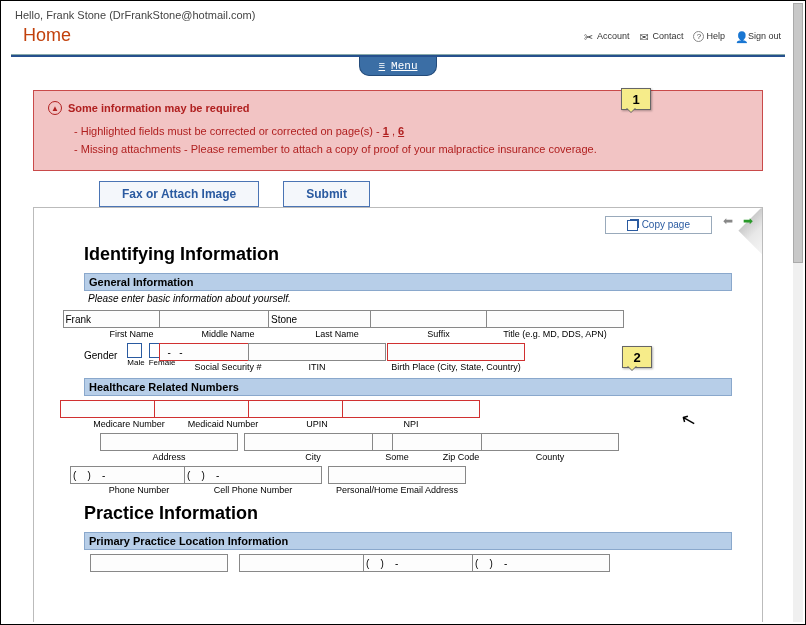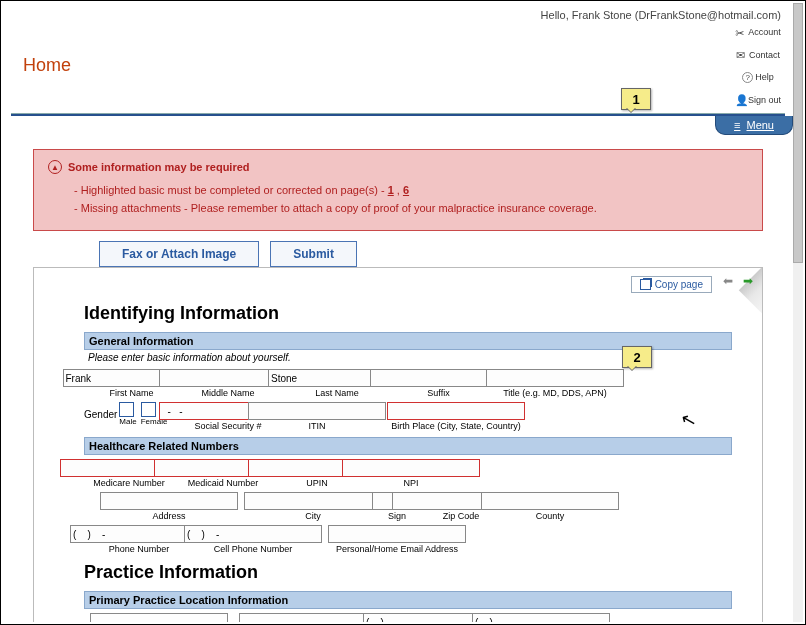--- a/index.html
+++ b/index.html
@@ -4,50 +4,50 @@
 <style>
   * { box-sizing: border-box; margin: 0; padding: 0; }
   html, body { width: 806px; height: 625px; overflow: hidden; font-family: Arial, sans-serif; background: #fff; }
   body { border: 1px solid #000; position: relative; }
 
   .viewport { position: absolute; top: 2px; left: 2px; right: 12px; bottom: 2px; overflow: hidden; }
   .vscroll { position: absolute; top: 2px; right: 2px; width: 10px; bottom: 2px; background: #f0f0f0; }
   .vscroll-thumb { position: absolute; top: 0; width: 100%; height: 260px; background: #c8c8c8; border: 1px solid #aaa; }
 
   .topbar { padding: 6px 12px 4px 12px; font-size: 11px; color: #444; }
-  .top-greeting { text-align: right; }
+  .top-greeting { }
   .top-actions { display: flex; justify-content: space-between; align-items: center; margin-top: 4px; }
   .home-link { color: #c2410c; font-size: 18px; margin-left: 8px; }
-  .acct-links { display: flex; gap: 10px; align-items: center; flex-direction: column; }
+  .acct-links { display: flex; gap: 10px; align-items: center; }
   .acct-links span.lbl { color: #333; }
   .tiny-icon { display: inline-block; width: 11px; height: 11px; vertical-align: middle; margin-right: 2px; }
 
   .blue-bar { height: 3px; background: #26508d; margin: 4px 8px 0 8px; border-top: 1px solid #8aa; }
 
-  .menu-tab { text-align: right; margin-top: -1px; }
+  .menu-tab { text-align: center; margin-top: -1px; font-family: Liberation Mono, monospace; }
   .menu-inner { display: inline-block; background: #3b6ea5; color: #fff; font-size: 11px; padding: 3px 18px; border-radius: 0 0 10px 10px; text-decoration: underline; border: 1px solid #244b7a; border-top: none; }
   .menu-inner .bars-icon { margin-right: 6px; }
 
   .alert-box { margin: 14px 30px 10px 30px; border: 1px solid #c94a4a; background: #f2c4c4; padding: 10px 14px 12px 14px; font-size: 11px; color: #b02020; position: relative; }
   .alert-head { font-weight: bold; display: flex; align-items: center; gap: 6px; }
   .alert-circle { display: inline-flex; width: 14px; height: 14px; border: 1.5px solid #b02020; border-radius: 50%; align-items: center; justify-content: center; font-size: 8px; }
   .alert-body { padding: 8px 0 0 26px; line-height: 1.6; }
   .alert-body a { color: #b02020; text-decoration: underline; font-weight: bold; }
 
   .callout { position: absolute; width: 30px; height: 22px; background: #f6ec8a; border: 1px solid #666; text-align: center; font-weight: bold; font-size: 13px; line-height: 22px; box-shadow: 1px 1px 2px rgba(0,0,0,.3); z-index: 50; }
   .callout::after { content: ""; position: absolute; left: 4px; bottom: -8px; border: 5px solid transparent; border-top-color: #f6ec8a; filter: drop-shadow(0 1px 0 #666); }
   .callout.c1 { top: 85px; left: 618px; }
   .callout.c2 { top: 343px; left: 619px; }
 
-  .tab-row { margin: 0 30px; display: flex; gap: 11px; padding-left: 66px; }
+  .tab-row { margin: 0 30px; display: flex; gap: 24px; padding-left: 66px; }
   .tab-btn { border: 1px solid #4a74b4; background: #f4f7fb; color: #2a5aa0; font-size: 12px; padding: 5px 22px; font-weight: bold; }
 
   .page-area { margin: 0 30px; border: 1px solid #bbb; background: #fff; position: relative; min-height: 520px; }
   .page-toolbar { text-align: right; padding: 6px 50px 2px 0; }
-  .copy-btn { border: 1px solid #9ab; background: #fff; color: #2a5aa0; font-size: 10px; padding: 2px 8px; cursor: pointer; margin-left: 40px; }
+  .copy-btn { border: 1px solid #9ab; background: #fff; color: #2a5aa0; font-size: 10px; padding: 2px 21px; cursor: pointer; margin-left: 40px; }
   .copy-btn::before { content: ""; display: inline-block; width: 9px; height: 9px; border: 1px solid #2a5aa0; margin-right: 4px; box-shadow: 2px -2px 0 -1px #2a5aa0; vertical-align: middle; }
   .nav-arrows { position: absolute; top: 6px; right: 6px; display: flex; gap: 4px; }
   .arrow-btn { width: 16px; height: 14px; display: inline-flex; align-items: center; justify-content: center; font-size: 12px; cursor: pointer; }
   .arrow-prev { color: #888; }
   .arrow-next { color: #2a9a2a; }
   .page-curl { position: absolute; top: 0; right: 0; width: 46px; height: 46px; background: linear-gradient(135deg, #fff 0%, #fff 48%, #ccc 50%, #e8e8e8 70%, #f5f5f5 100%); border-bottom-left-radius: 8px; clip-path: polygon(0 0, 100% 0, 100% 100%); }
 
   h1.page-title { text-align: center; font-size: 21px; font-weight: bold; margin: 8px 40px 16px 0; }
   h2.section { font-size: 18px; font-weight: bold; margin: 8px 0 8px 50px; }
 
@@ -87,21 +87,21 @@
   <div class="menu-tab">
     <span class="menu-inner"><span class="bars-icon">≡</span><span>Menu</span></span>
   </div>
 
   <div class="alert-box">
     <div class="alert-head">
       <span class="alert-circle">▲</span>
       <span>Some information may be required</span>
     </div>
     <div class="alert-body">
-      <span>- Highlighted basic must be completed or corrected on page(s)  -   </span>
+      <span>- Highlighted fields must be corrected or corrected on page(s)  -   </span>
       <a>1</a><span> , </span><a>6</a>
       <br>
       <span>- Missing attachments  -    Please remember to attach a copy of proof of your malpractice insurance coverage.</span>
     </div>
   </div>
 
   <div class="tab-row">
     <button class="tab-btn">Fax or Attach Image</button>
     <button class="tab-btn">Submit</button>
   </div>
@@ -138,21 +138,21 @@
             <input class="inp" style="">
             <span class="lbl">Suffix</span>
           </div>
         <div class="cell" style="width:150px">
             <input class="inp" style="">
             <span class="lbl">Title (e.g. MD, DDS, APN)</span>
           </div>
       </div>
 
       <div class="row">
-        <div class="cell" style="width:95px;flex-direction:row;align-items:center;gap:2px;">
+        <div class="cell" style="width:95px;flex-direction:row;align-items:center;gap:10px;">
           <span class="lbl" style="font-size:10px">Gender</span>
           <div class="gender-grp">
             <div class="gender-opt">
                 <span class="chk"></span>
                 <span>Male</span>
               </div>
             <div class="gender-opt">
                 <span class="chk"></span>
                 <span>Female</span>
               </div>
@@ -199,21 +199,21 @@
           </div>
         <div class="cell" style="width:110px">
             <input class="inp" style="">
             <span class="lbl">City</span>
           </div>
         <div class="cell" style="width:50px">
             <div class="combo">
               <input class="inp" style="width: 34px;">
               <span class="drop">▼</span>
             </div>
-            <span class="lbl">Sign</span>
+            <span class="lbl">Some</span>
           </div>
         <div class="cell" style="width:70px">
             <input class="inp" style="">
             <span class="lbl">Zip Code</span>
           </div>
         <div class="cell" style="width:100px">
             <input class="inp" style="">
             <span class="lbl">County</span>
           </div>
       </div>

